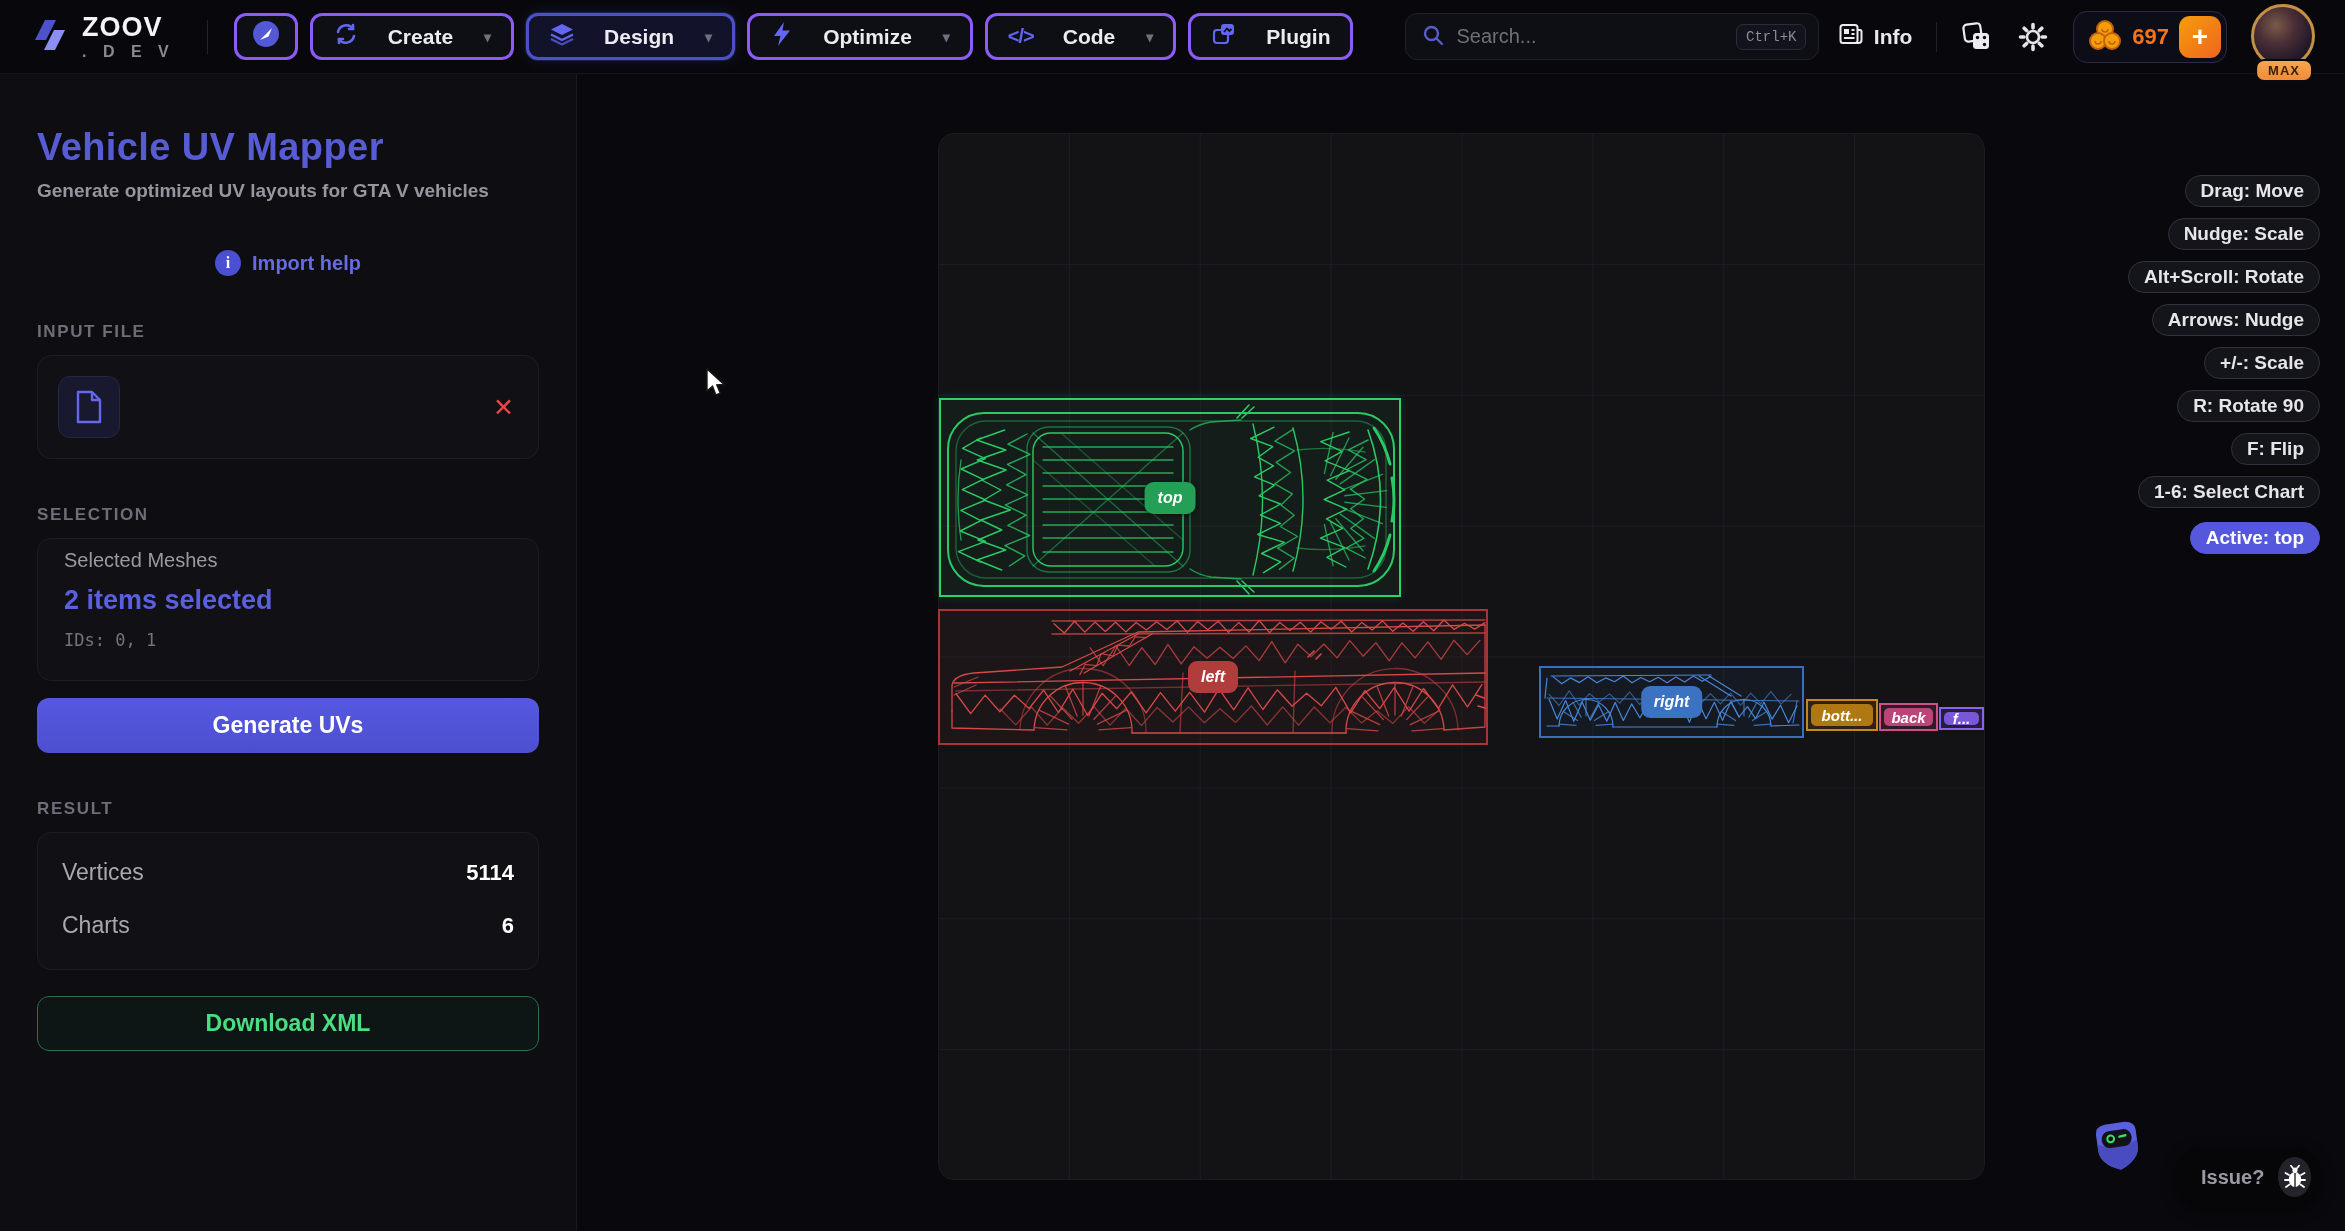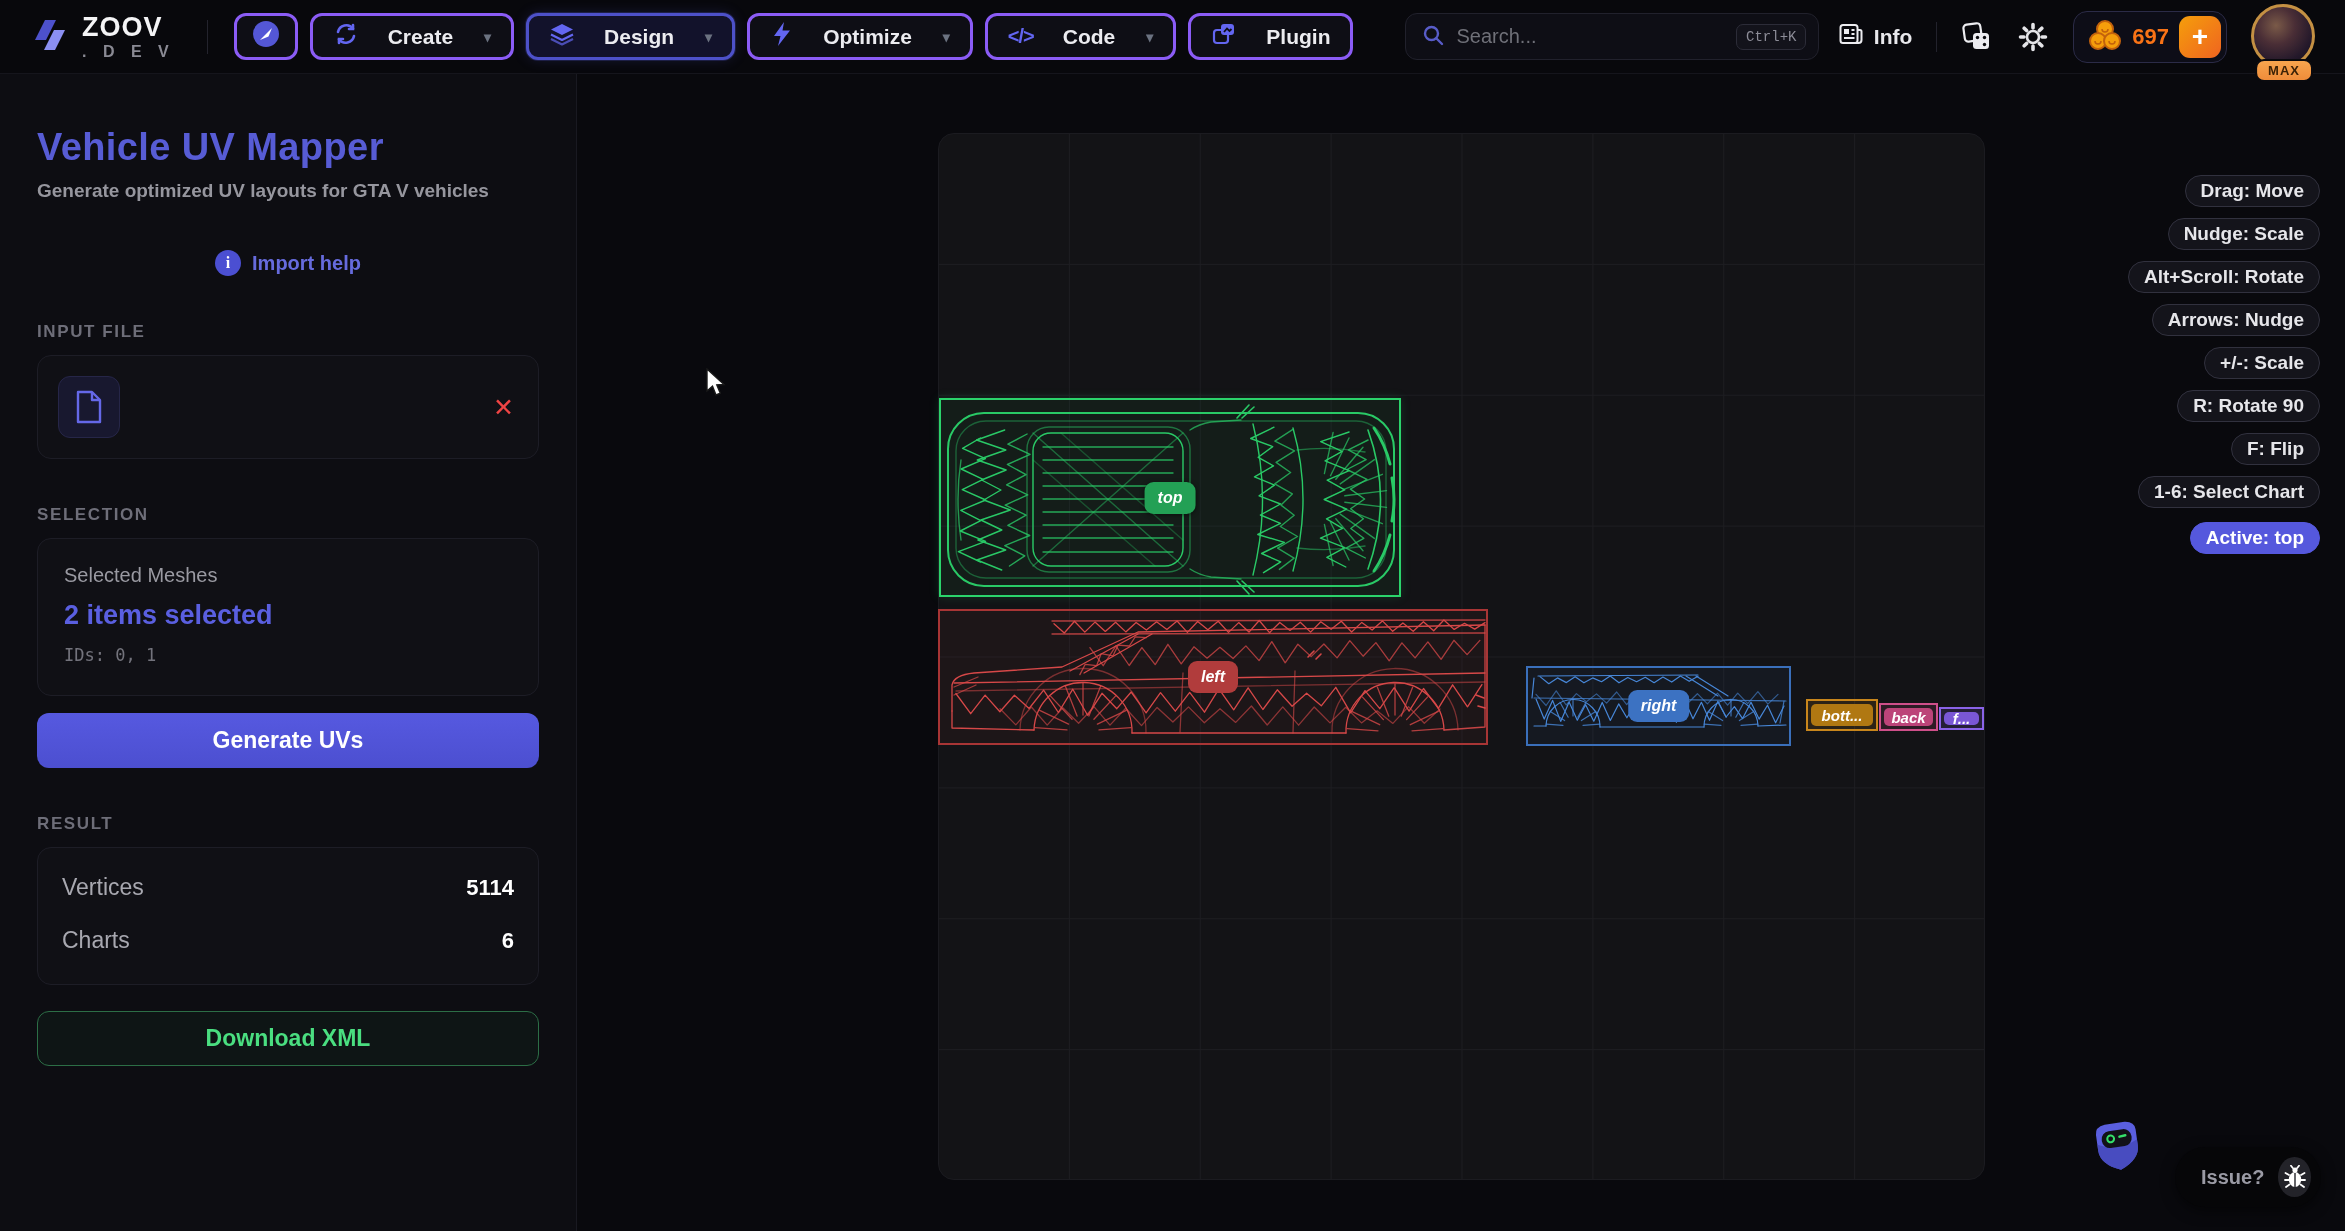--- a/index.html
+++ b/index.html
@@ -60,21 +60,21 @@
     display:flex; align-items:center; justify-content:center; font-size:16px; font-weight:800;
     font-family:"Liberation Serif",serif; }
   .section-label { margin-top:46px; font-size:17px; font-weight:800; color:#6e6e79; letter-spacing:1.6px; }
   .card { margin-top:13px; background:#101015; border:1px solid #1d1d26; border-radius:14px; }
   .file-card { padding:20px; display:flex; align-items:center; gap:18px; }
   .file-tile { width:62px; height:62px; border-radius:12px; background:#18182f; border:1px solid #262648;
     display:flex; align-items:center; justify-content:center; flex:none; }
   .file-name { font-size:21px; font-weight:700; color:#f2f2f4; }
   .file-size { margin-top:6px; font-size:17px; color:#8b8b94; }
   .file-x { margin-left:auto; color:#ef4444; font-size:25px; font-weight:400; cursor:pointer; padding:4px; }
-  .sel-card { padding:25px 26px 30px; }
+  .sel-card { padding:10px 26px 30px; }
   .sel-label { font-size:20px; color:#9a9aa2; }
   .sel-count { margin-top:13px; font-size:27px; font-weight:800; color:#5a5fe0; }
   .sel-ids { margin-top:14px; font-size:17px; color:#73737c; }
   .gen-btn { margin-top:17px; width:100%; height:55px; border-radius:12px; border:none; cursor:pointer;
     background:linear-gradient(180deg,#5659e0,#4c4fd0); color:#fff; font-size:23px; font-weight:700;
     font-family:"Liberation Sans",sans-serif; }
   .result-card { padding:26px 24px 30px; }
   .result-row { display:flex; justify-content:space-between; align-items:baseline; }
   .result-row + .result-row { margin-top:26px; }
   .result-label { font-size:23px; color:#a8a8b0; }
@@ -88,21 +88,21 @@
     background-color:#131316; border:1px solid #1b1b20; border-radius:16px;
     background-image:linear-gradient(#1d1d21 1px, transparent 1px),
                      linear-gradient(90deg,#1d1d21 1px, transparent 1px);
     background-size:130.875px 130.875px; background-position:-1px -1px; }
   .chart { position:absolute;font-style:italic; }
   .chart svg { position:absolute; inset:0; overflow:visible; }
   .chart-top   { left:0px;   top:264px; width:462px; height:199px; border:2.5px solid #2bd36b;
                  background:rgba(43,211,107,.05); box-shadow:0 0 10px rgba(43,211,107,.15); }
   .chart-left  { left:-1px;  top:475px; width:550px; height:136px; border:2px solid #a83535;
                  background:rgba(225,75,75,.05); }
-  .chart-right { left:587px; top:532px; width:265px; height:80px; border:2.5px solid #3a6fba;
+  .chart-right { left:600px; top:532px; width:265px; height:72px; border:2.5px solid #3a6fba;
                  background:rgba(74,141,226,.06); }
   .chart-bott  { left:867px; top:565px; width:72px;  height:32px; border:2px solid #c8861c; background:rgba(200,134,28,.14); }
   .chart-back  { left:940px; top:569px; width:59px;  height:28px; border:2px solid #cf4f8a; background:rgba(207,79,138,.14); }
   .chart-f     { left:1000px;top:573px; width:45px;  height:23px; border:2px solid #8a63e8; background:rgba(138,99,232,.16); }
   .chart-badge { position:absolute; left:50%; top:50%; transform:translate(-50%,-50%);
     color:#fff; font-weight:800; font-size:16px; padding:7px 13px; border-radius:9px; white-space:nowrap; z-index:5; }
   .badge-top   { background:#23a055; box-shadow:0 1px 4px rgba(0,0,0,.5); }
   .badge-left  { background:#b13c3c; }
   .badge-right { background:#3c72c2; }
   .badge-small { font-size:15px; padding:0; position:absolute; inset:3px; left:3px; top:3px; transform:none;

